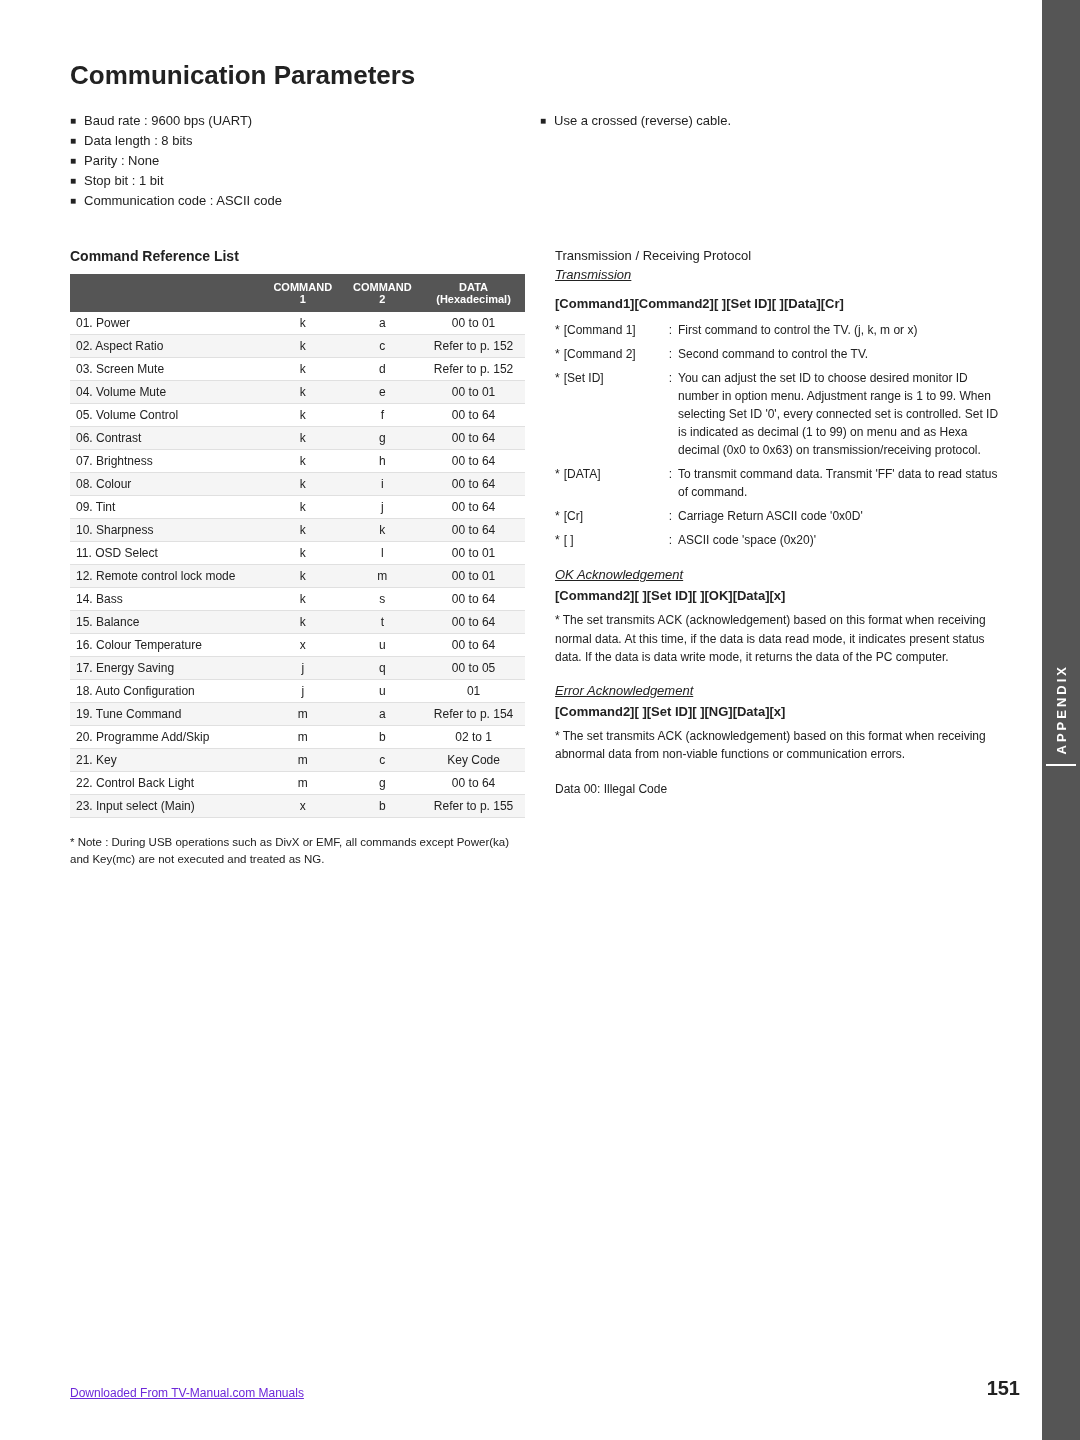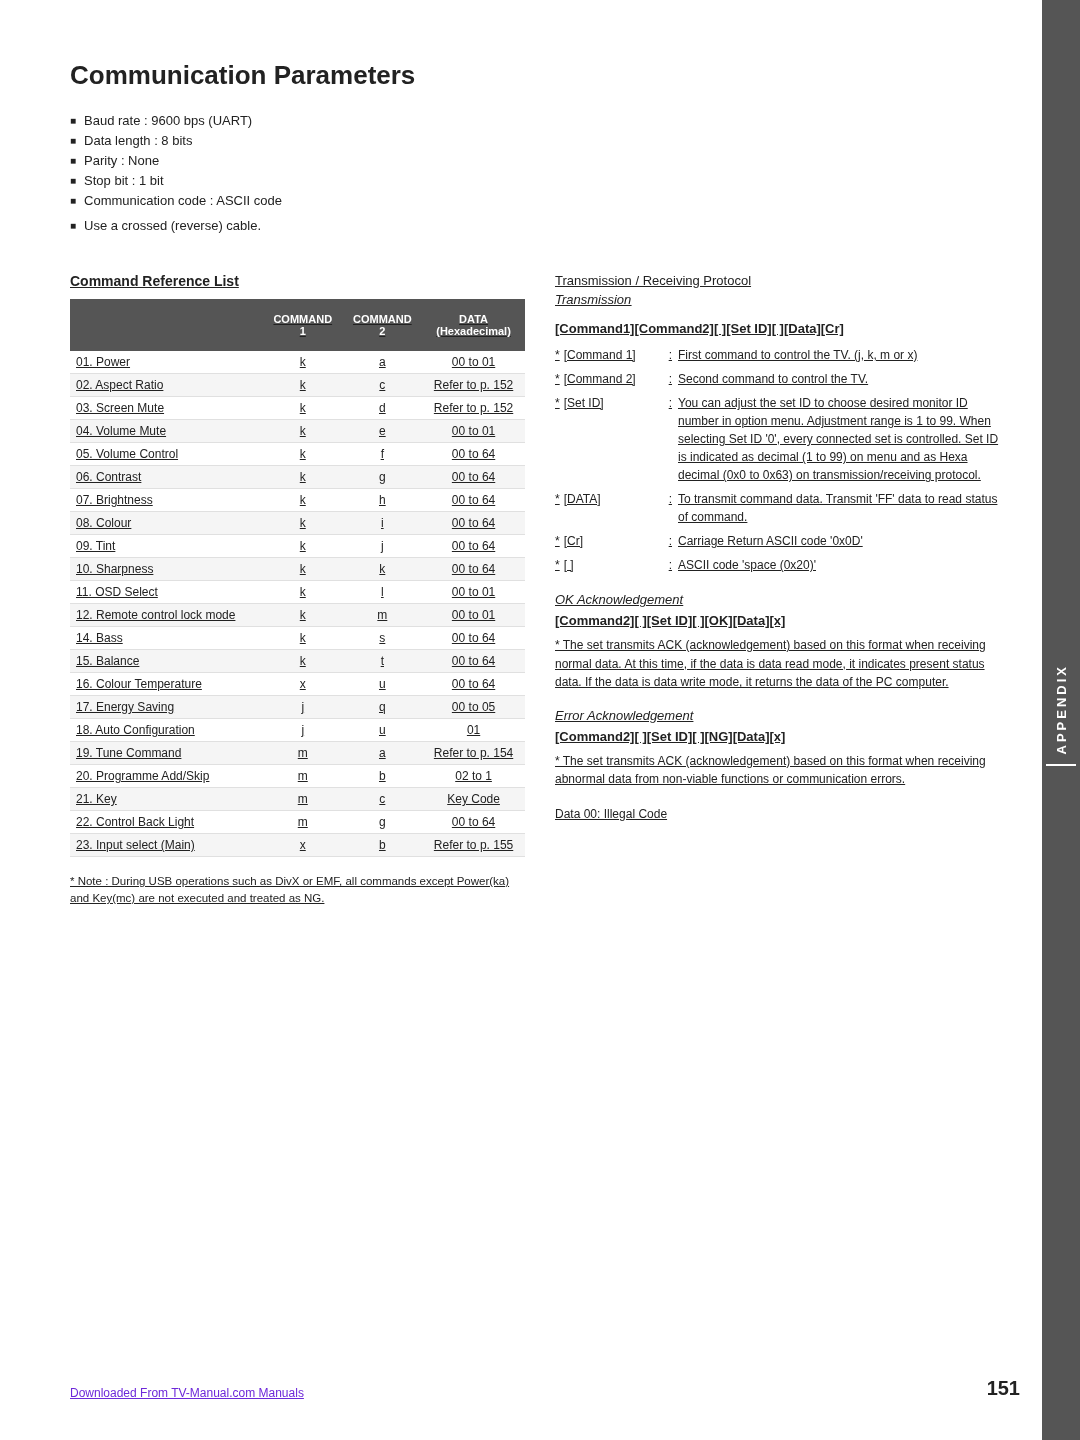--- a/index.html
+++ b/index.html
@@ -33,51 +33,50 @@
     }
     .bullet-list li::before {
       content: '■';
       font-size: 10px;
       margin-right: 8px;
       margin-top: 2px;
       flex-shrink: 0;
     }
     .two-col-bullets {
       display: grid;
-      grid-template-columns: 1fr;
+      grid-template-columns: 1fr 1fr;
       margin-bottom: 30px;
     }
     .col-left {}
     .col-right {}
     .content-area {
       display: grid;
       grid-template-columns: 1fr 1fr;
       gap: 30px;
       margin-top: 30px;
-      text-decoration: underline;
     }
     .left-panel {}
     .right-panel {}
     .section-subtitle {
       font-size: 14px;
       font-weight: bold;
       margin-bottom: 10px;
     }
     .cmd-table {
       width: 100%;
       border-collapse: collapse;
       font-size: 12px;
       margin-bottom: 16px;
     }
     .cmd-table thead tr {
       background: #555;
       color: #fff;
     }
     .cmd-table thead th {
-      padding: 14px 6px;
+      padding: 7px 6px;
       text-align: center;
       font-weight: bold;
       font-size: 11px;
     }
     .cmd-table tbody tr:nth-child(even) {
       background: #f5f5f5;
     }
     .cmd-table tbody tr:nth-child(odd) {
       background: #fff;
     }

